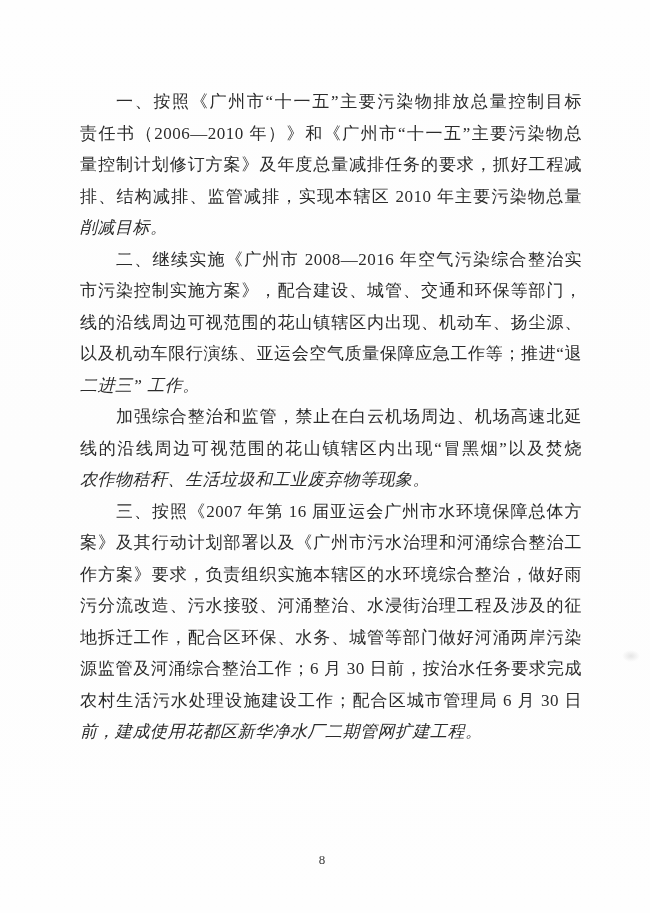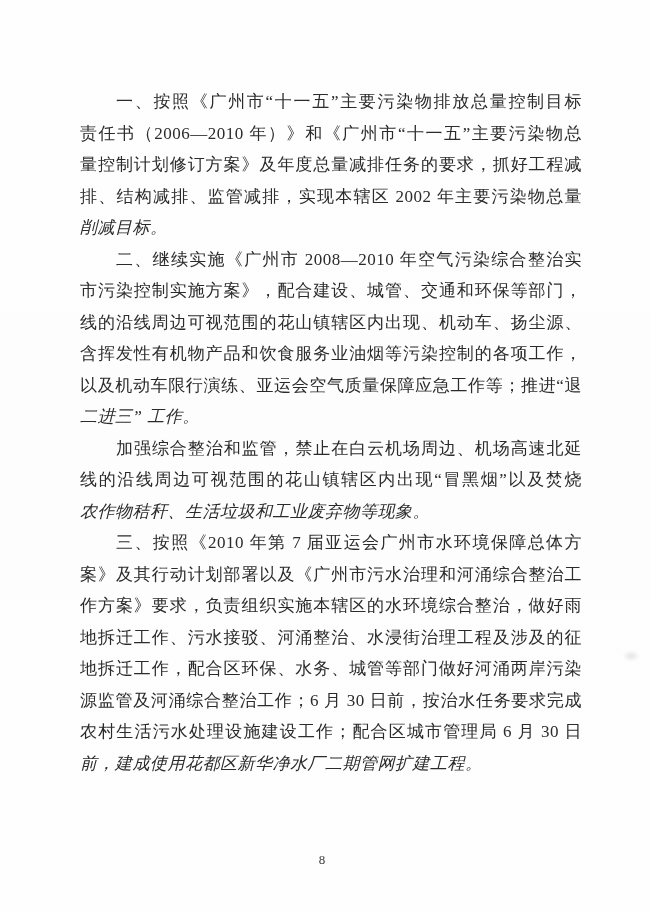--- a/index.html
+++ b/index.html
@@ -76,44 +76,43 @@
 <body>
 
 <div class="scan-page">
 
   <div class="text-block">
 
     <p class="paragraph">
       <span class="line indent" style="display:block">一、按照《广州市“十一五”主要污染物排放总量控制目标</span>
       <span class="line" style="display:block">责任书（2006—2010 年）》和《广州市“十一五”主要污染物总</span>
       <span class="line" style="display:block">量控制计划修订方案》及年度总量减排任务的要求，抓好工程减</span>
-      <span class="line" style="display:block">排、结构减排、监管减排，实现本辖区 2002 年主要污染物总量</span>
+      <span class="line" style="display:block">排、结构减排、监管减排，实现本辖区 2010 年主要污染物总量</span>
       <span class="line end" style="display:block">削减目标。</span>
     </p>
 
     <p class="paragraph">
-      <span class="line indent" style="display:block">二、继续实施《广州市 2008—2010 年空气污染综合整治实</span>
+      <span class="line indent" style="display:block">二、继续实施《广州市 2008—2016 年空气污染综合整治实</span>
       <span class="line" style="display:block">市污染控制实施方案》，配合建设、城管、交通和环保等部门，</span>
       <span class="line" style="display:block">线的沿线周边可视范围的花山镇辖区内出现、机动车、扬尘源、</span>
-      <span class="line" style="display:block">含挥发性有机物产品和饮食服务业油烟等污染控制的各项工作，</span>
       <span class="line" style="display:block">以及机动车限行演练、亚运会空气质量保障应急工作等；推进“退</span>
       <span class="line end" style="display:block">二进三” 工作。</span>
     </p>
 
     <p class="paragraph">
       <span class="line indent" style="display:block">加强综合整治和监管，禁止在白云机场周边、机场高速北延</span>
       <span class="line" style="display:block">线的沿线周边可视范围的花山镇辖区内出现“冒黑烟”以及焚烧</span>
       <span class="line end" style="display:block">农作物秸秆、生活垃圾和工业废弃物等现象。</span>
     </p>
 
     <p class="paragraph">
-      <span class="line indent" style="display:block">三、按照《2010 年第 7 届亚运会广州市水环境保障总体方</span>
+      <span class="line indent" style="display:block">三、按照《2007 年第 16 届亚运会广州市水环境保障总体方</span>
       <span class="line" style="display:block">案》及其行动计划部署以及《广州市污水治理和河涌综合整治工</span>
       <span class="line" style="display:block">作方案》要求，负责组织实施本辖区的水环境综合整治，做好雨</span>
-      <span class="line" style="display:block">地拆迁工作、污水接驳、河涌整治、水浸街治理工程及涉及的征</span>
+      <span class="line" style="display:block">污分流改造、污水接驳、河涌整治、水浸街治理工程及涉及的征</span>
       <span class="line" style="display:block">地拆迁工作，配合区环保、水务、城管等部门做好河涌两岸污染</span>
       <span class="line" style="display:block">源监管及河涌综合整治工作；6 月 30 日前，按治水任务要求完成</span>
       <span class="line" style="display:block">农村生活污水处理设施建设工作；配合区城市管理局 6 月 30 日</span>
       <span class="line end" style="display:block">前，建成使用花都区新华净水厂二期管网扩建工程。</span>
     </p>
 
 
   </div>
 
   <div class="page-number">8</div>

